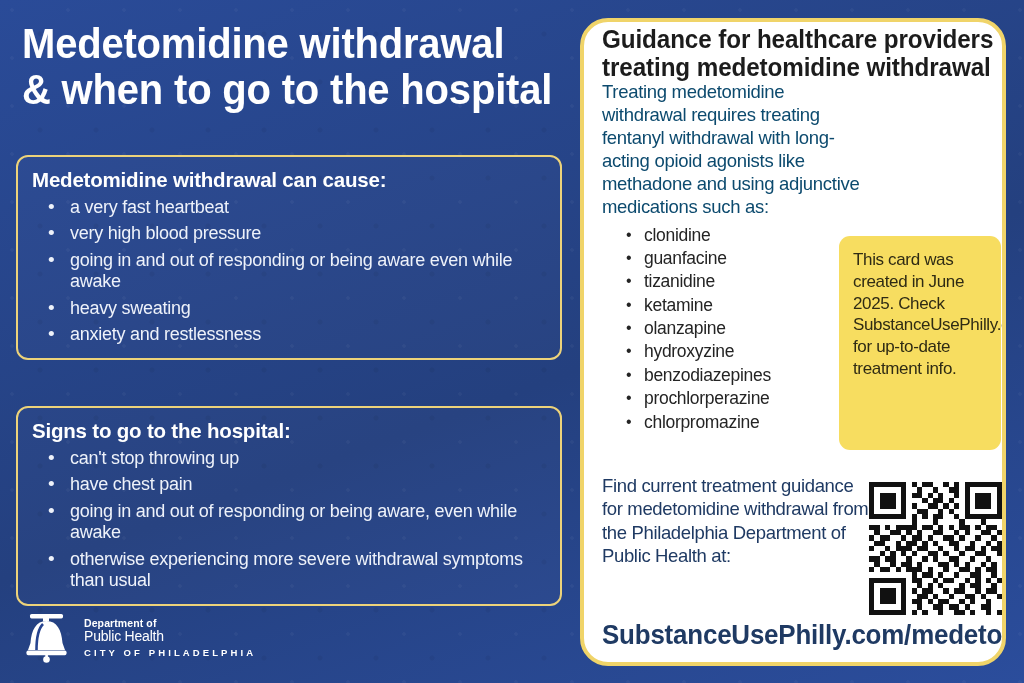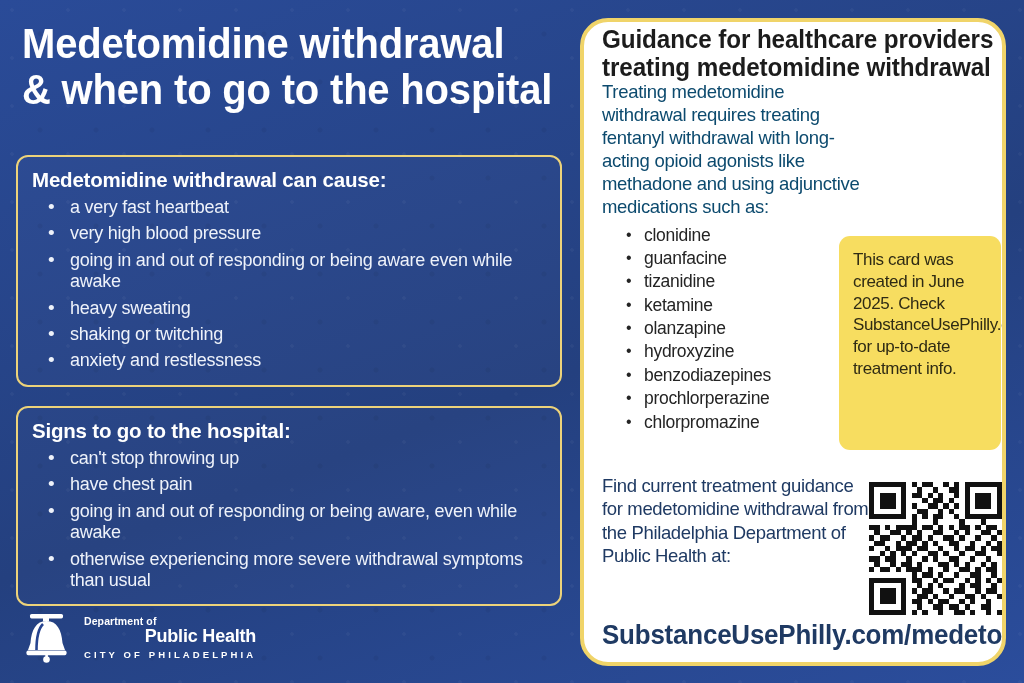--- a/index.html
+++ b/index.html
@@ -53,21 +53,21 @@
   .panel li::before {
     content:"\2022"; position:absolute; left:16px; top:-1px;
     color:#eef2fa; font-size:19px; line-height:1.19;
   }
 
   
   #logo { position:absolute; left:24px; top:612px; display:flex; align-items:center; gap:15px; }
   #logo .bell { width:45px; height:52px; flex:0 0 auto; }
   #logo .words { color:#ffffff; }
   .logo-dept  { font-size:10.5px; font-weight:700; line-height:1.15; letter-spacing:.1px; }
-  .logo-main  { font-size:18px; font-weight:700; line-height:1.1; letter-spacing:-.2px;text-align:right; }
+  .logo-main  { font-size:14px; font-weight:400; line-height:1.1; letter-spacing:-.2px; }
   .logo-city  { font-size:9.5px; font-weight:700; line-height:1.3; letter-spacing:3.1px; margin-top:2px; }
 
   
   #right {
     position:absolute; left:580px; top:18px; width:426px; height:648px;
     background:#ffffff; border:4px solid #f0d469; border-radius:28px;
     padding:4px 16px 10px 18px; overflow:hidden;
   }
   .rt-title {
     color:#1c1c1c;
@@ -132,21 +132,20 @@
       <span>&amp; when to go to the hospital</span>
     </div>
 
     <div class="panel" id="panel-causes">
       <div class="panel-title">Medetomidine withdrawal can cause:</div>
       <ul>
         <li>a very fast heartbeat</li>
         <li>very high blood pressure</li>
         <li>going in and out of responding or being aware even while awake</li>
         <li>heavy sweating</li>
-        <li>shaking or twitching</li>
         <li>anxiety and restlessness</li>
       </ul>
     </div>
 
     <div class="panel" id="panel-signs">
       <div class="panel-title">Signs to go to the hospital:</div>
       <ul>
         <li>can't stop throwing up</li>
         <li>have chest pain</li>
         <li>going in and out of responding or being aware, even while awake</li>

